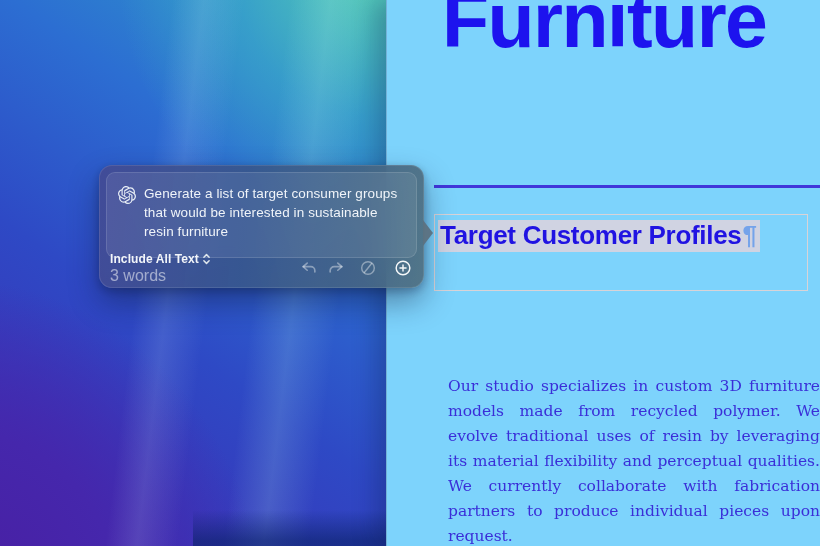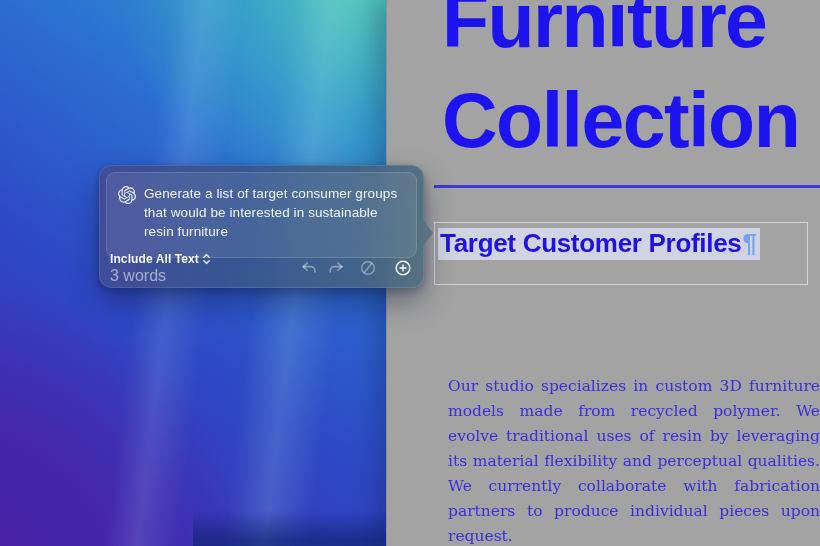--- a/index.html
+++ b/index.html
@@ -21,36 +21,36 @@
       linear-gradient(35deg, #3f2ab2 0%, #2e49c5 40%, #2c6ed2 68%, #2f9fc9 100%);
   }
   .wallpaper::after {
     content: ""; position: absolute; left: 50%; right: 0; bottom: 0; height: 36px;
     background: linear-gradient(180deg, rgba(10,38,112,0) 0%, rgba(9,34,104,0.60) 85%);
   }
 
   
   .document {
     position: absolute; left: 386px; top: 0; right: 0; bottom: 0;
-    background: #a3a3a3;
+    background: #7dd3fc;
     border-left: 1px solid rgba(95,95,120,0.28);
     box-shadow: -10px 0 22px rgba(12,22,70,0.28);
   }
   .doc-title {
     position: absolute; left: 55px; top: -30px; margin: 0;
     font-size: 77px; line-height: 100px; font-weight: 700;
     letter-spacing: -1.5px; color: #1d13ee; white-space: nowrap;
   }
   .doc-title .line { display: block; }
   .doc-divider {
     position: absolute; left: 47px; right: 0; top: 185px; height: 3px;
     background: #4136d9;
   }
   .profile-box {
-    position: absolute; left: 47px; top: 222px; width: 374px; height: 63px;
+    position: absolute; left: 47px; top: 214px; width: 374px; height: 77px;
     box-sizing: border-box; border: 1px solid #d9d3d7;
     padding: 5px 0 0 3px;
   }
   .hl {
     display: inline-block; background: #d0d3e2; padding: 1px 3px 3px 2px;
     font-size: 26px; line-height: 28px; font-weight: 700;
     letter-spacing: -0.3px; color: #2013e2; white-space: nowrap;
   }
   .pilcrow { color: #74a3ea; font-weight: 700; margin-left: 1px; }
   .doc-body {
@@ -112,21 +112,20 @@
 </head>
 <body>
 
 <div class="stage">
 
   <div class="wallpaper"></div>
 
   <div class="document">
     <h1 class="doc-title">
       <span class="line">Furniture</span>
-      <span class="line">Collection</span>
     </h1>
 
     <div class="doc-divider"></div>
 
     <div class="profile-box">
       <span class="hl"><span>Target Customer Profiles</span><span class="pilcrow">¶</span></span>
     </div>
 
     <p class="doc-body">Our studio specializes in custom 3D furniture models made from recycled polymer. We evolve traditional uses of resin by leveraging its material flexibility and perceptual qualities. We currently collaborate with fabrication partners to produce individual pieces upon request.</p>
   </div>

